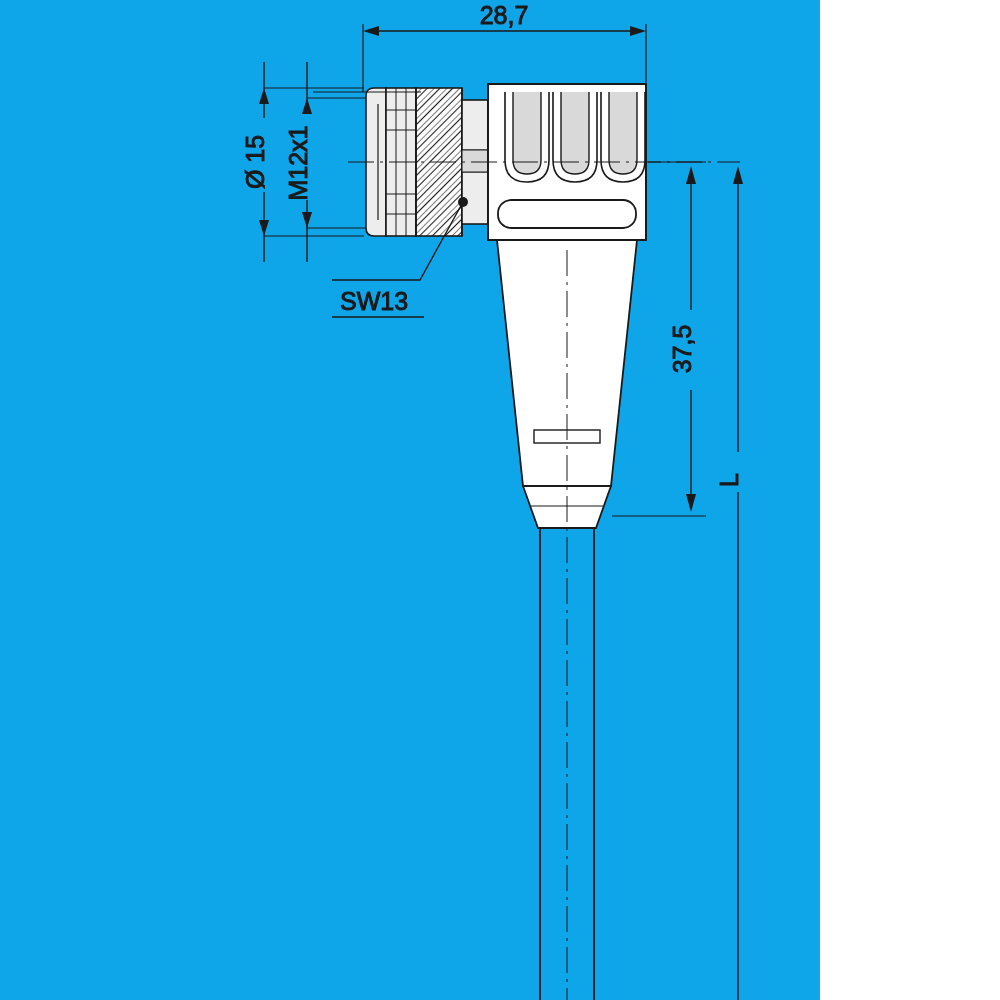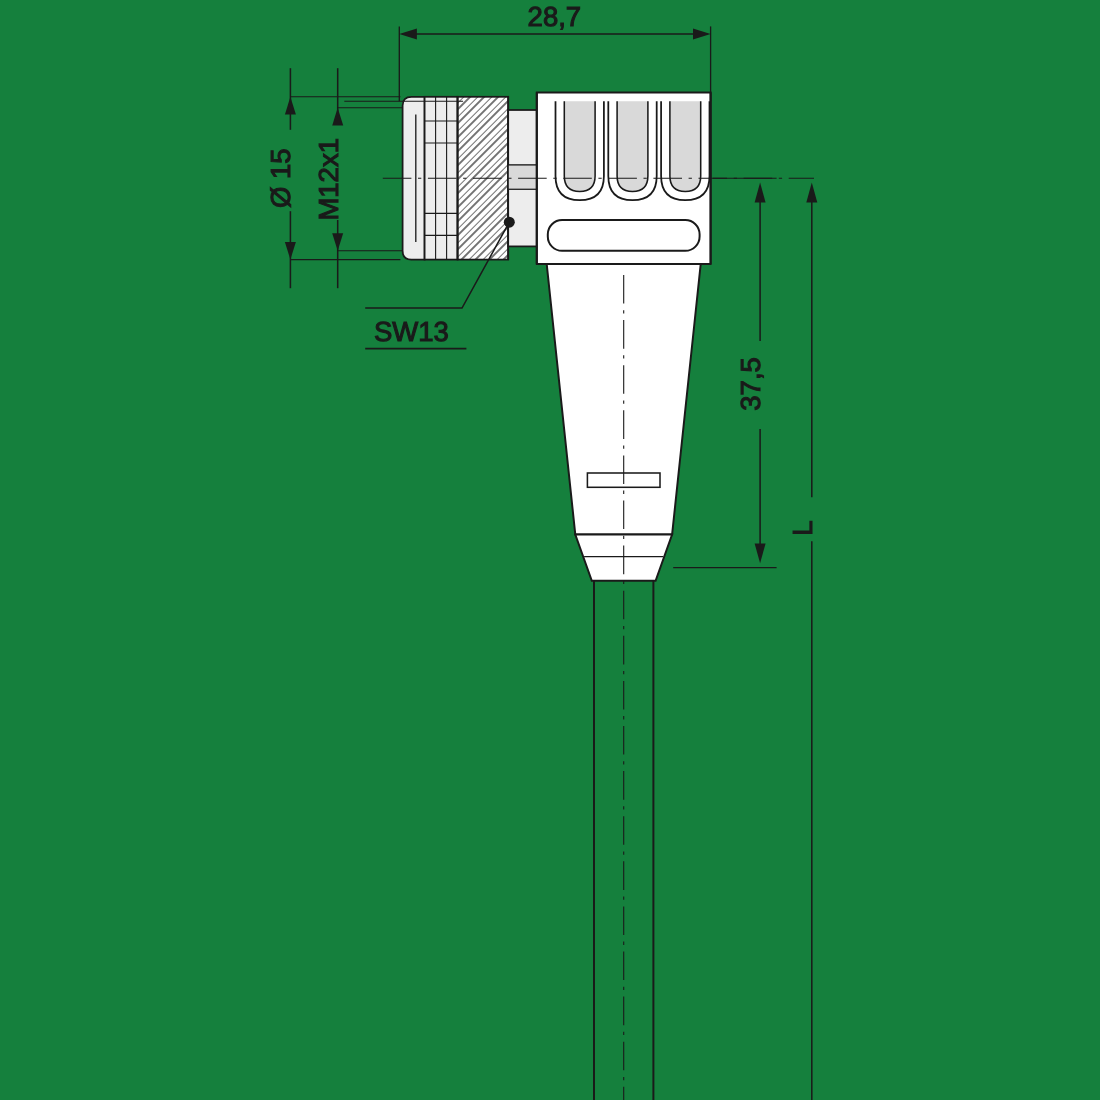--- a/index.html
+++ b/index.html
@@ -8,23 +8,23 @@
     background: #ffffff;
   }
   body {
     width: 1000px;
     height: 1000px;
     font-family: "Liberation Sans", sans-serif;
     overflow: hidden;
   }
   #drawing-root {
     position: relative;
-    width: 1000px;
+    width: 820px;
     height: 1000px;
-    background: #15803d;
+    background: #0ea5e9;
   }
   svg.tech-drawing {
     display: block;
     width: 1000px;
     height: 1000px;
   }
   .dim-text {
     font-family: "Liberation Sans", sans-serif;
     font-size: 25px;
     fill: #1a1a1a;

